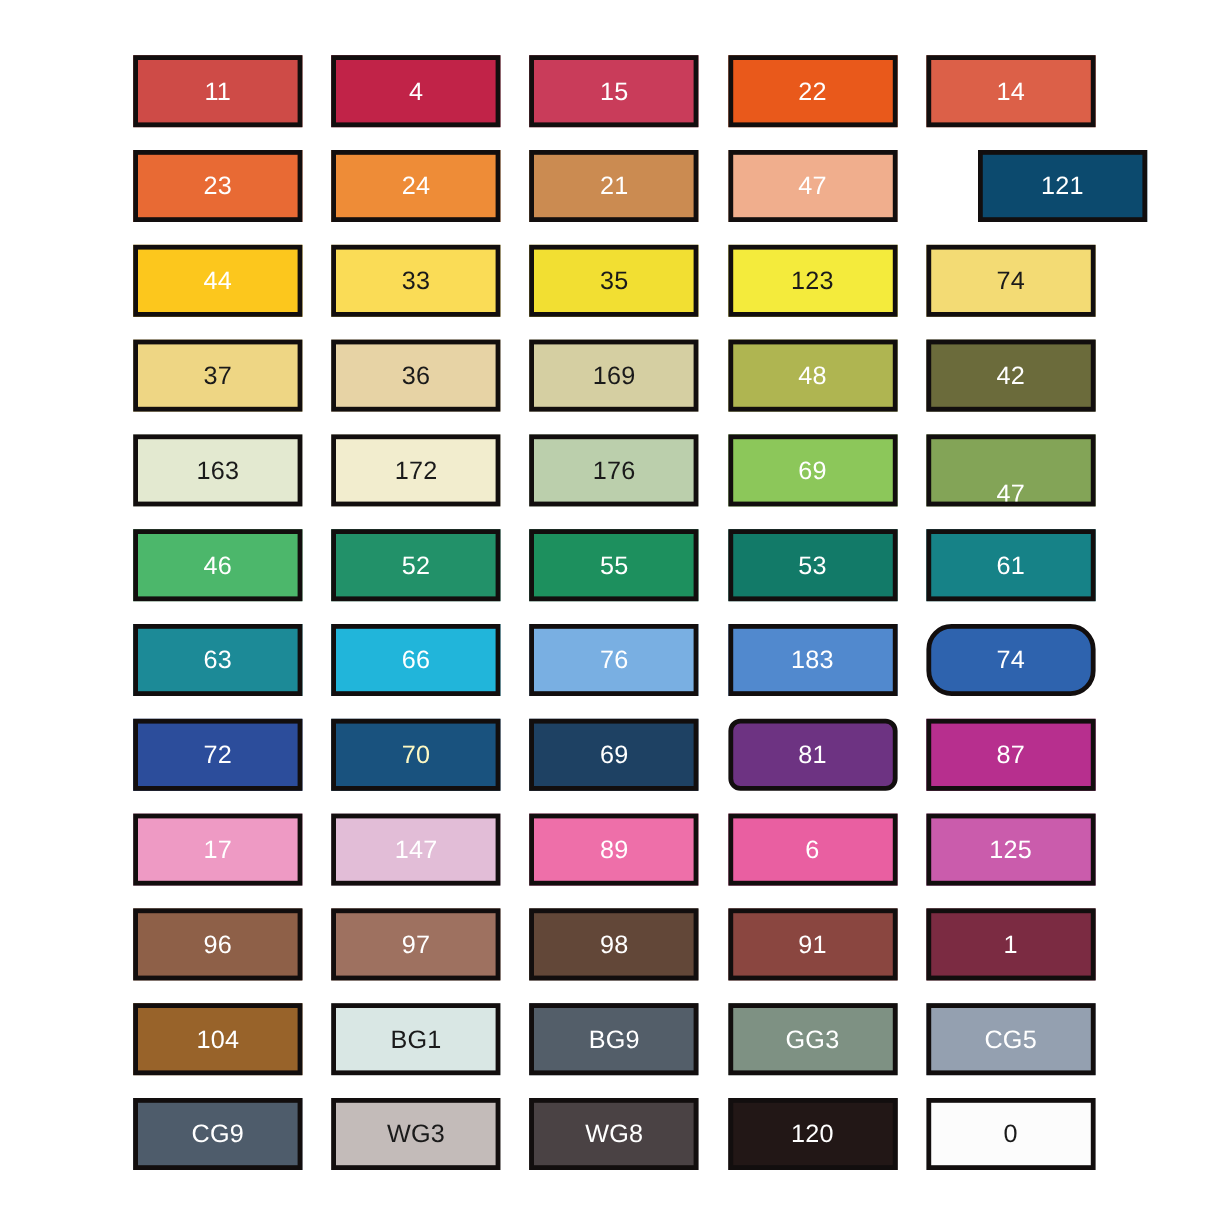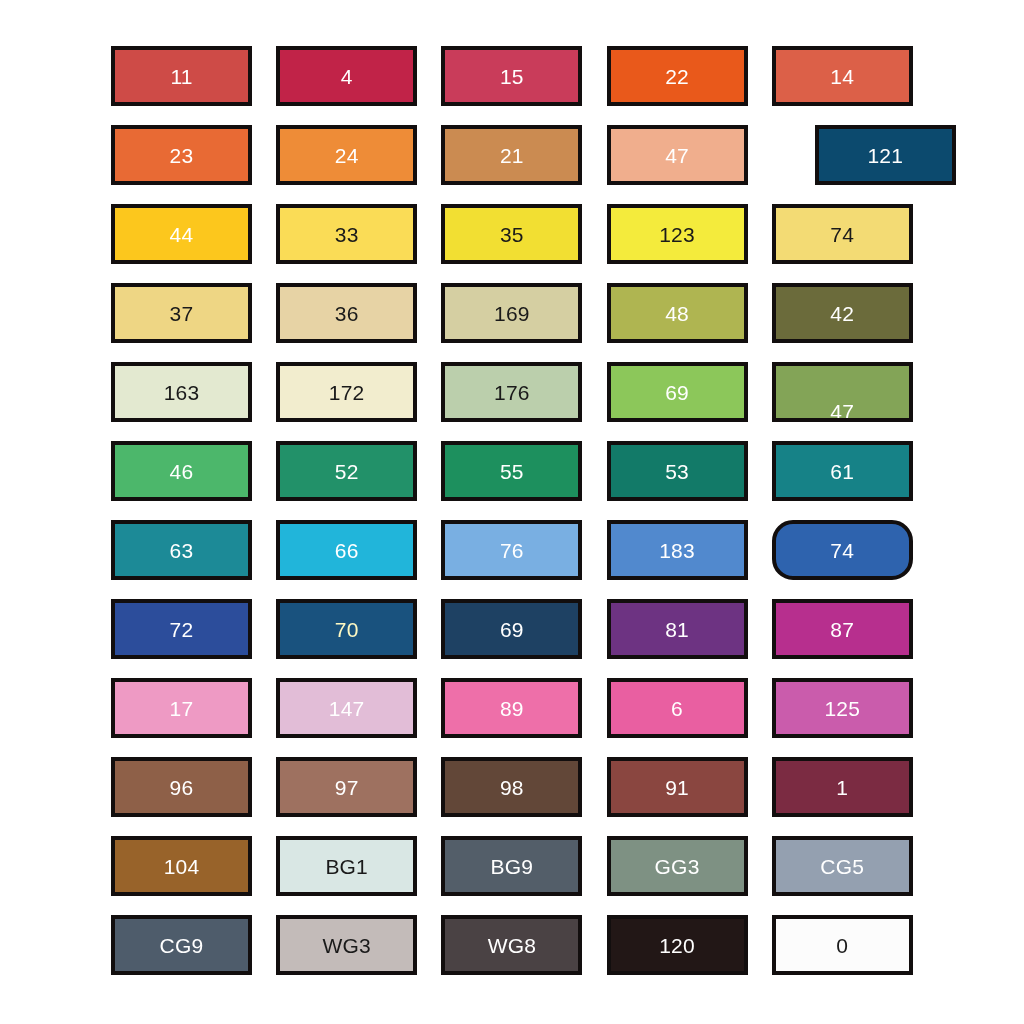--- a/index.html
+++ b/index.html
@@ -164,21 +164,21 @@
       </div>
       <div class="swatch" style="background: rgb(44, 77, 155); border-color: rgb(18, 14, 14);">
         <span class="swatch-label" style="color: rgb(255, 255, 255);">72</span>
       </div>
       <div class="swatch" style="background: rgb(25, 82, 126); border-color: rgb(18, 14, 14);">
         <span class="swatch-label" style="color: #fef9c3;">70</span>
       </div>
       <div class="swatch" style="background: rgb(30, 65, 99); border-color: rgb(18, 14, 14);">
         <span class="swatch-label" style="color: rgb(255, 255, 255);">69</span>
       </div>
-      <div class="swatch" style="background: rgb(109, 51, 130); border-color: rgb(18, 14, 14);">
+      <div class="swatch" style="background: rgb(109, 51, 130); border-color: rgb(18, 14, 14); border-radius: 10px;">
         <span class="swatch-label" style="color: rgb(255, 255, 255);">81</span>
       </div>
       <div class="swatch" style="background: rgb(183, 47, 142); border-color: rgb(18, 14, 14);">
         <span class="swatch-label" style="color: rgb(255, 255, 255);">87</span>
       </div>
       <div class="swatch" style="background: rgb(238, 154, 196); border-color: rgb(18, 14, 14);">
         <span class="swatch-label" style="color: rgb(255, 255, 255);">17</span>
       </div>
       <div class="swatch" style="background: rgb(226, 189, 215); border-color: rgb(18, 14, 14);">
         <span class="swatch-label" style="color: rgb(255, 255, 255);">147</span>

